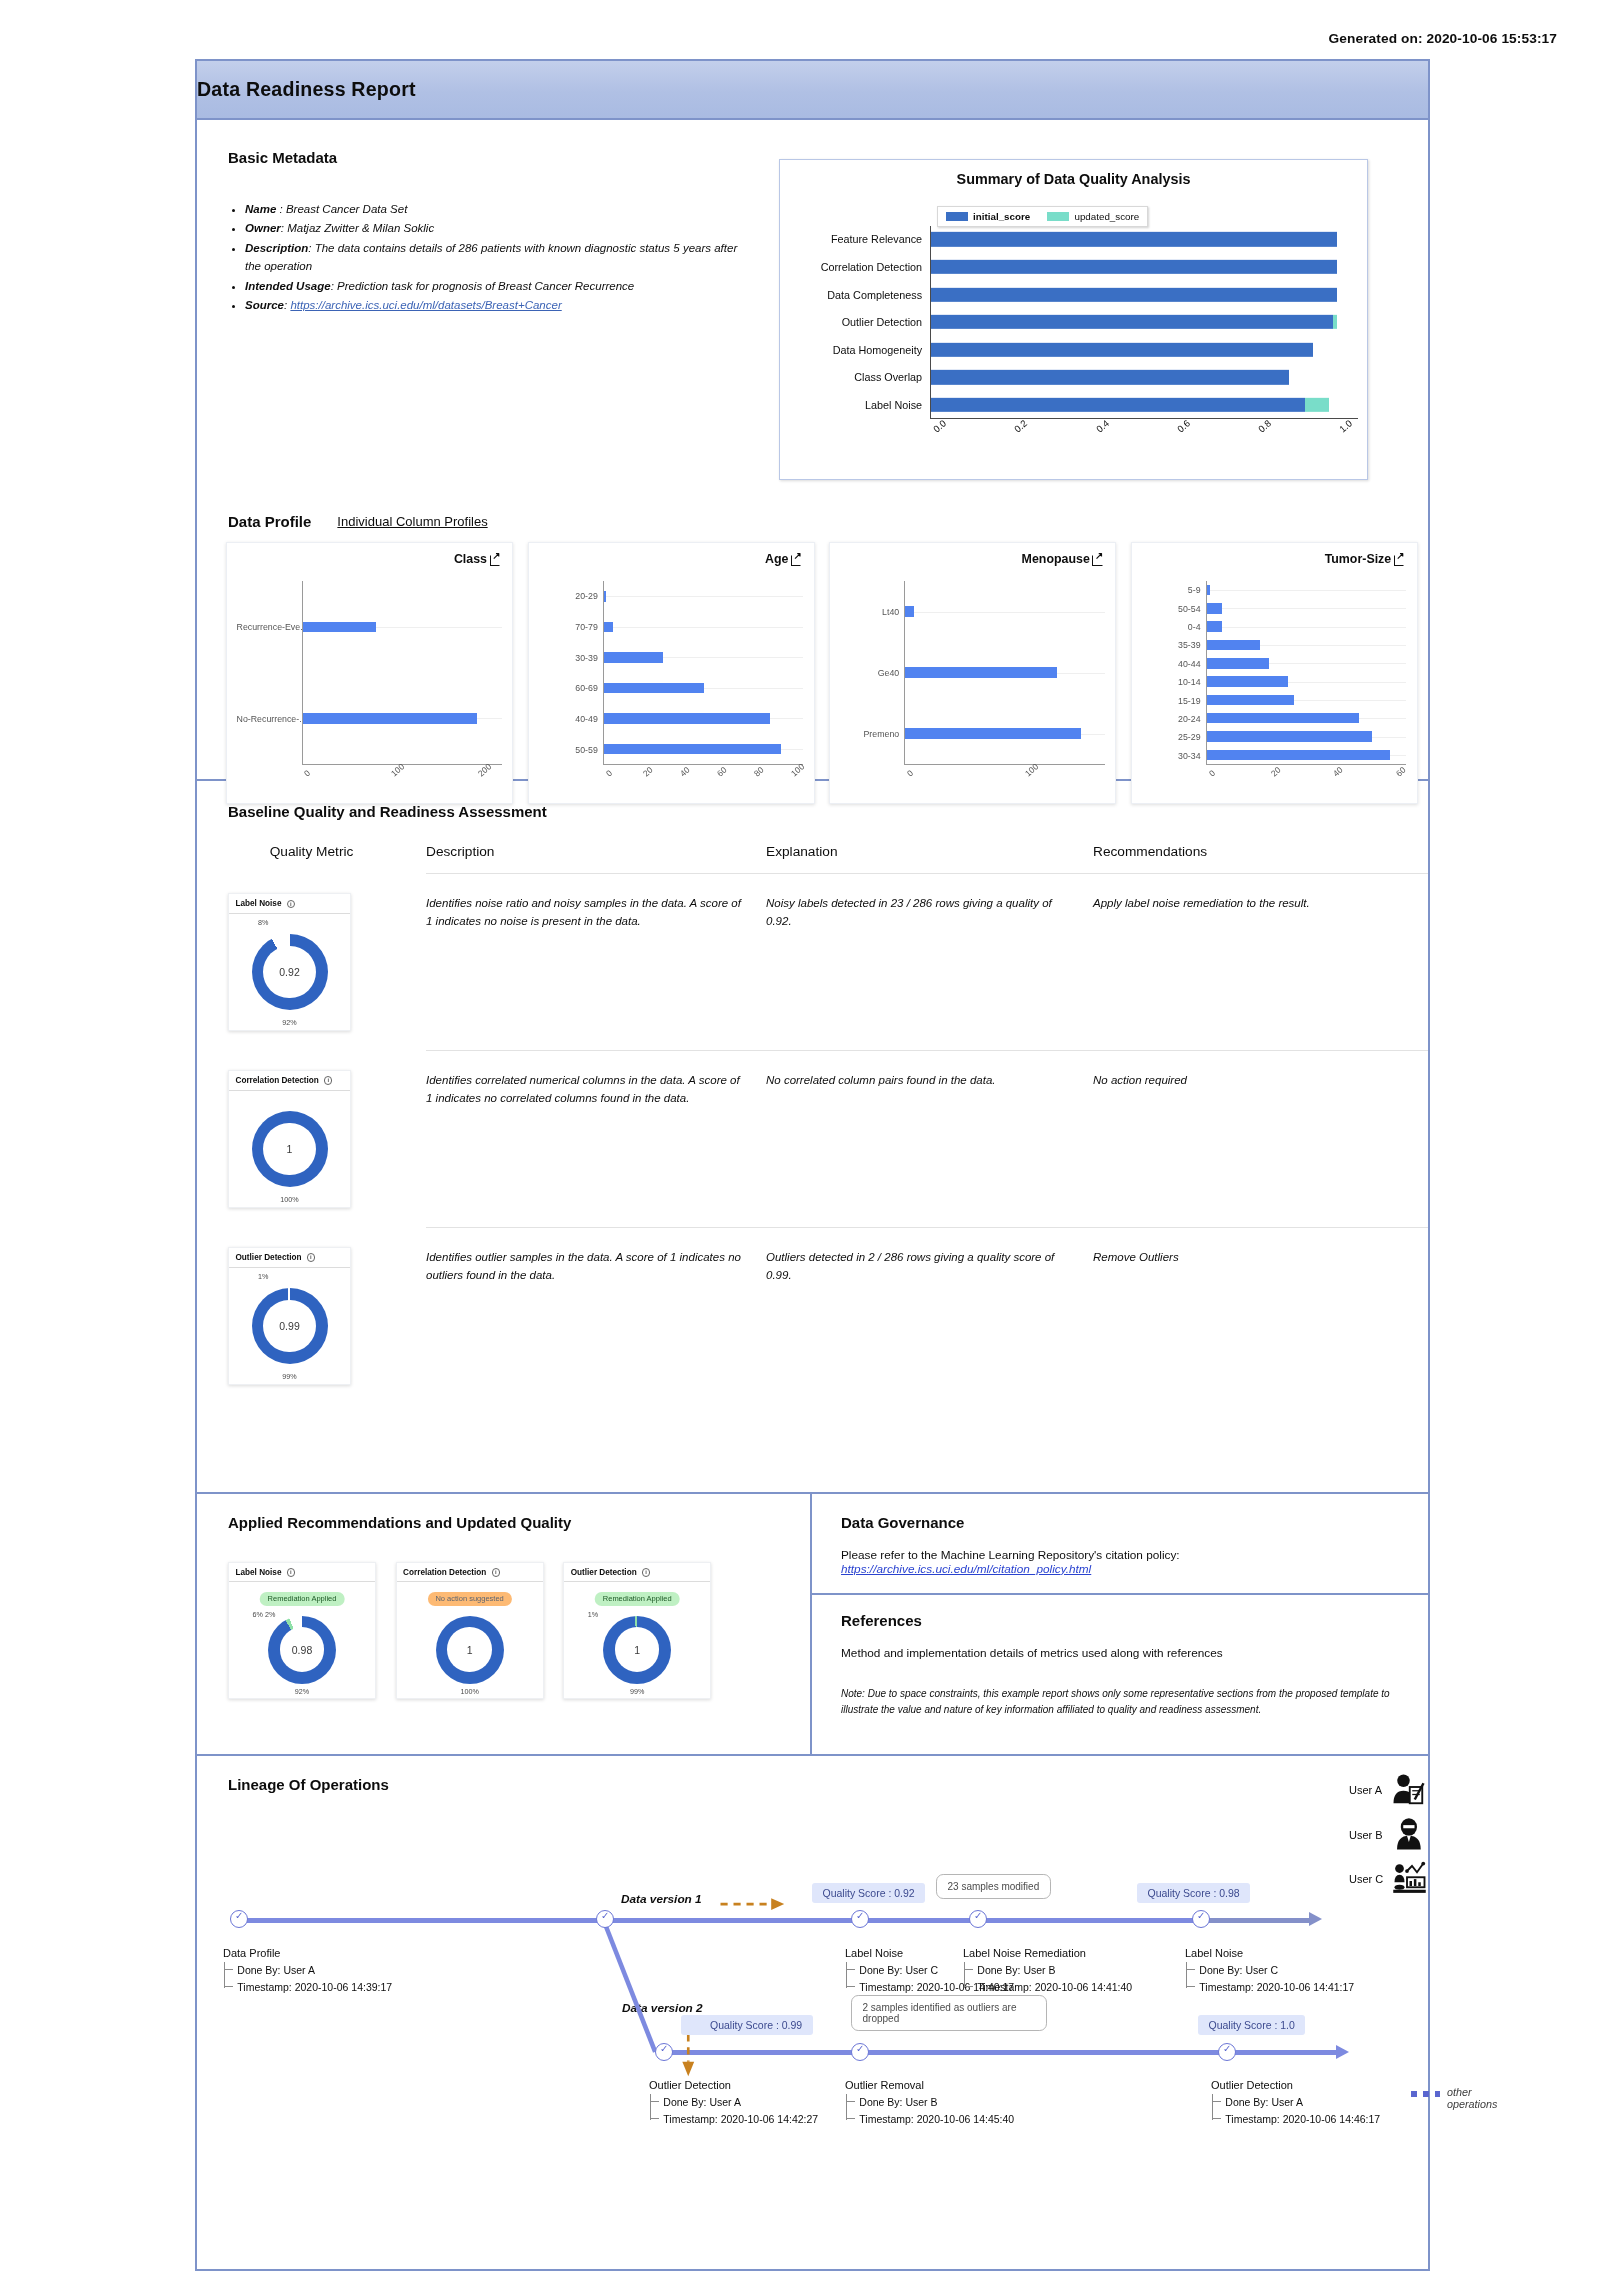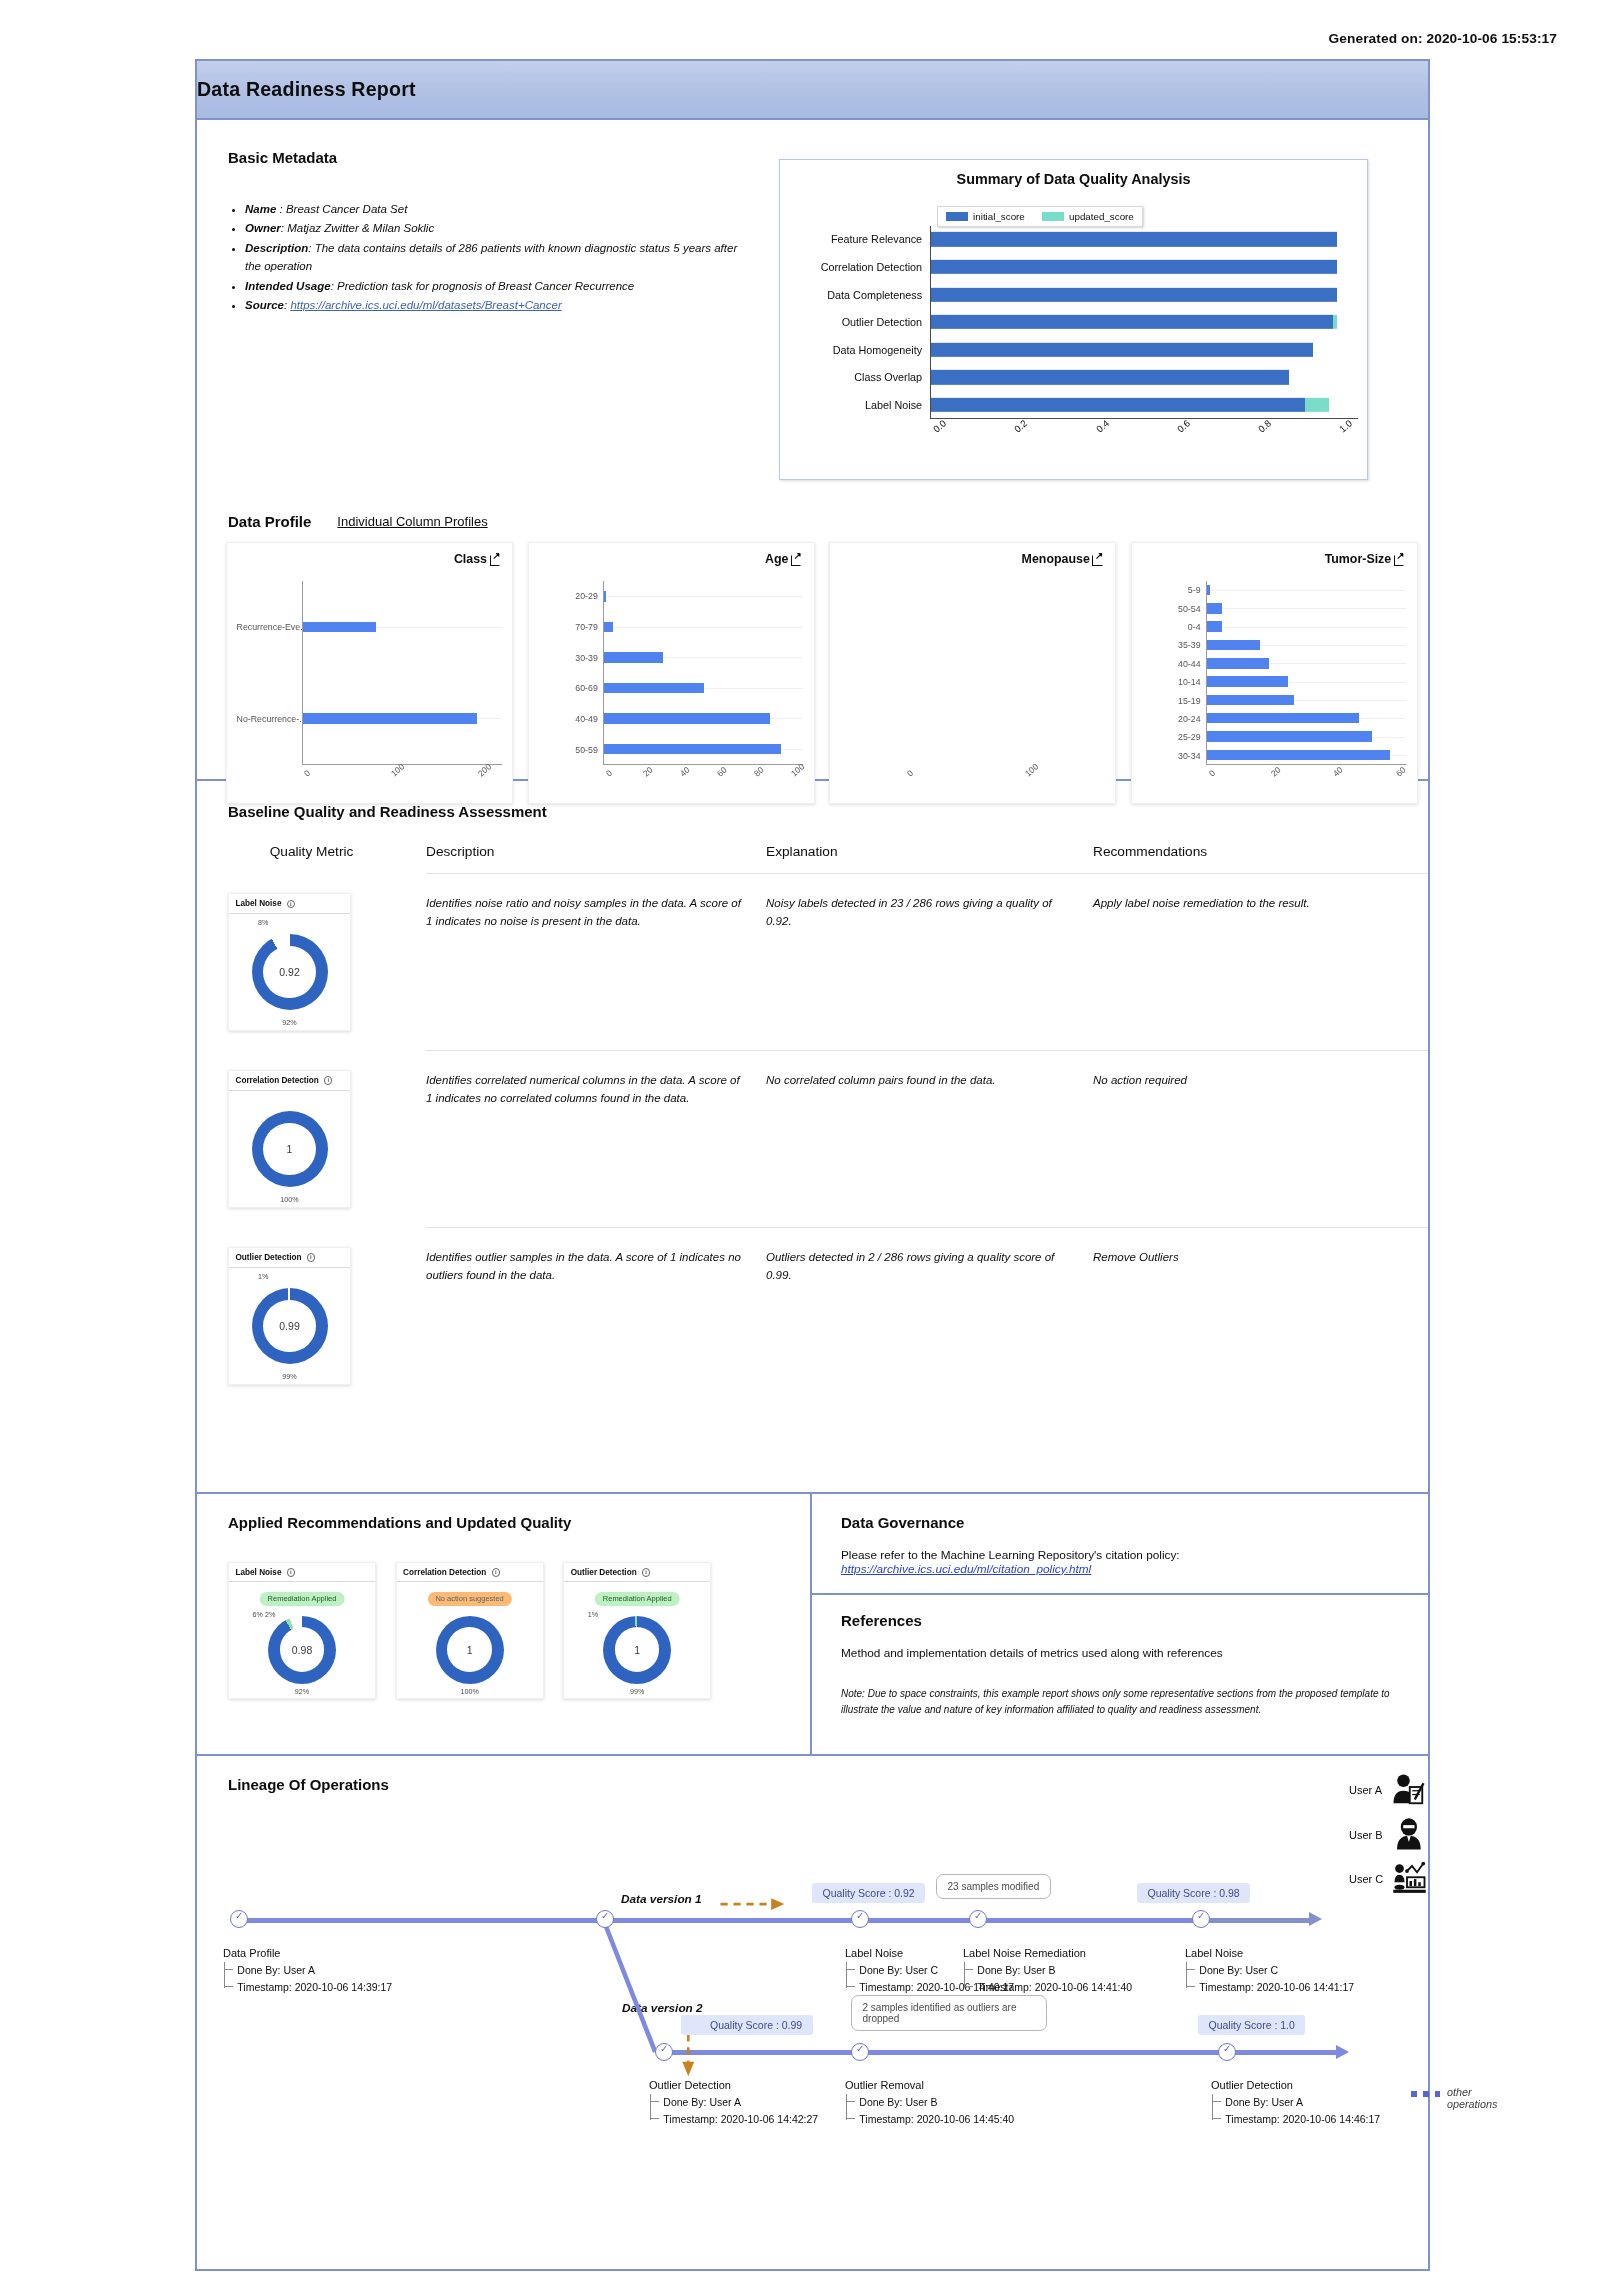--- a/index.html
+++ b/index.html
@@ -193,21 +193,21 @@
           <li><b>Description</b>: <span>The data contains details of 286 patients with known diagnostic status 5 years after the operation</span></li>
           <li><b>Intended Usage</b>: <span>Prediction task  for prognosis of Breast Cancer Recurrence</span></li>
           <li><b>Source</b>: <a href="#" class="meta-link">https://archive.ics.uci.edu/ml/datasets/Breast+Cancer</a></li>
         </ul>
     </div>
 
     <div class="sum-panel">
       <div class="sum-title">Summary of Data Quality Analysis</div>
       <div class="sum-body">
         <div class="sum-legend" id="sum-legend">
-            <span><i class="sw" style="background: rgb(58, 111, 196);"></i><b style="font-weight: normal;">initial_score</b></span>
+            <span><i class="sw" style="background: rgb(58, 111, 196);"></i><b style="font-weight: bold;">initial_score</b></span>
             <span><i class="sw" style="background: rgb(121, 221, 201);"></i><b style="font-weight: normal;">updated_score</b></span>
           </div>
         <div class="hrows" id="sum-rows">
             <div class="hrow">
               <div class="lab">Feature Relevance</div>
               <div class="track">
                 <div class="hbar" style="width: 100%;">
                   <div class="ini" style="width: 95.2381%;"></div>
                 </div>
               </div>
@@ -353,20 +353,41 @@
             <span style="left: 37.037%;">40</span>
             <span style="left: 55.5556%;">60</span>
             <span style="left: 74.0741%;">80</span>
             <span style="left: 92.5926%;">100</span>
           </div>
         </div>
         <div class="dp-card">
           <div class="dp-title">
             <span>Menopause</span>
             <span class="ext-ico"></span>
+          </div>
+          <div class="dp-plot">
+            <div class="dp-cats">
+              <div>Lt40</div>
+              <div>Ge40</div>
+              <div>Premeno</div>
+            </div>
+            <div class="dp-bars">
+              <div class="dp-brow">
+                <u></u>
+                <i style="width: 4.11765%;"></i>
+              </div>
+              <div class="dp-brow">
+                <u></u>
+                <i style="width: 75.8824%;"></i>
+              </div>
+              <div class="dp-brow">
+                <u></u>
+                <i style="width: 88.2353%;"></i>
+              </div>
+            </div>
           </div>
           <div class="dp-axis">
             <span style="left: 0%;">0</span>
             <span style="left: 58.8235%;">100</span>
           </div>
         </div>
         <div class="dp-card">
           <div class="dp-title">
             <span>Tumor-Size</span>
             <span class="ext-ico"></span>

